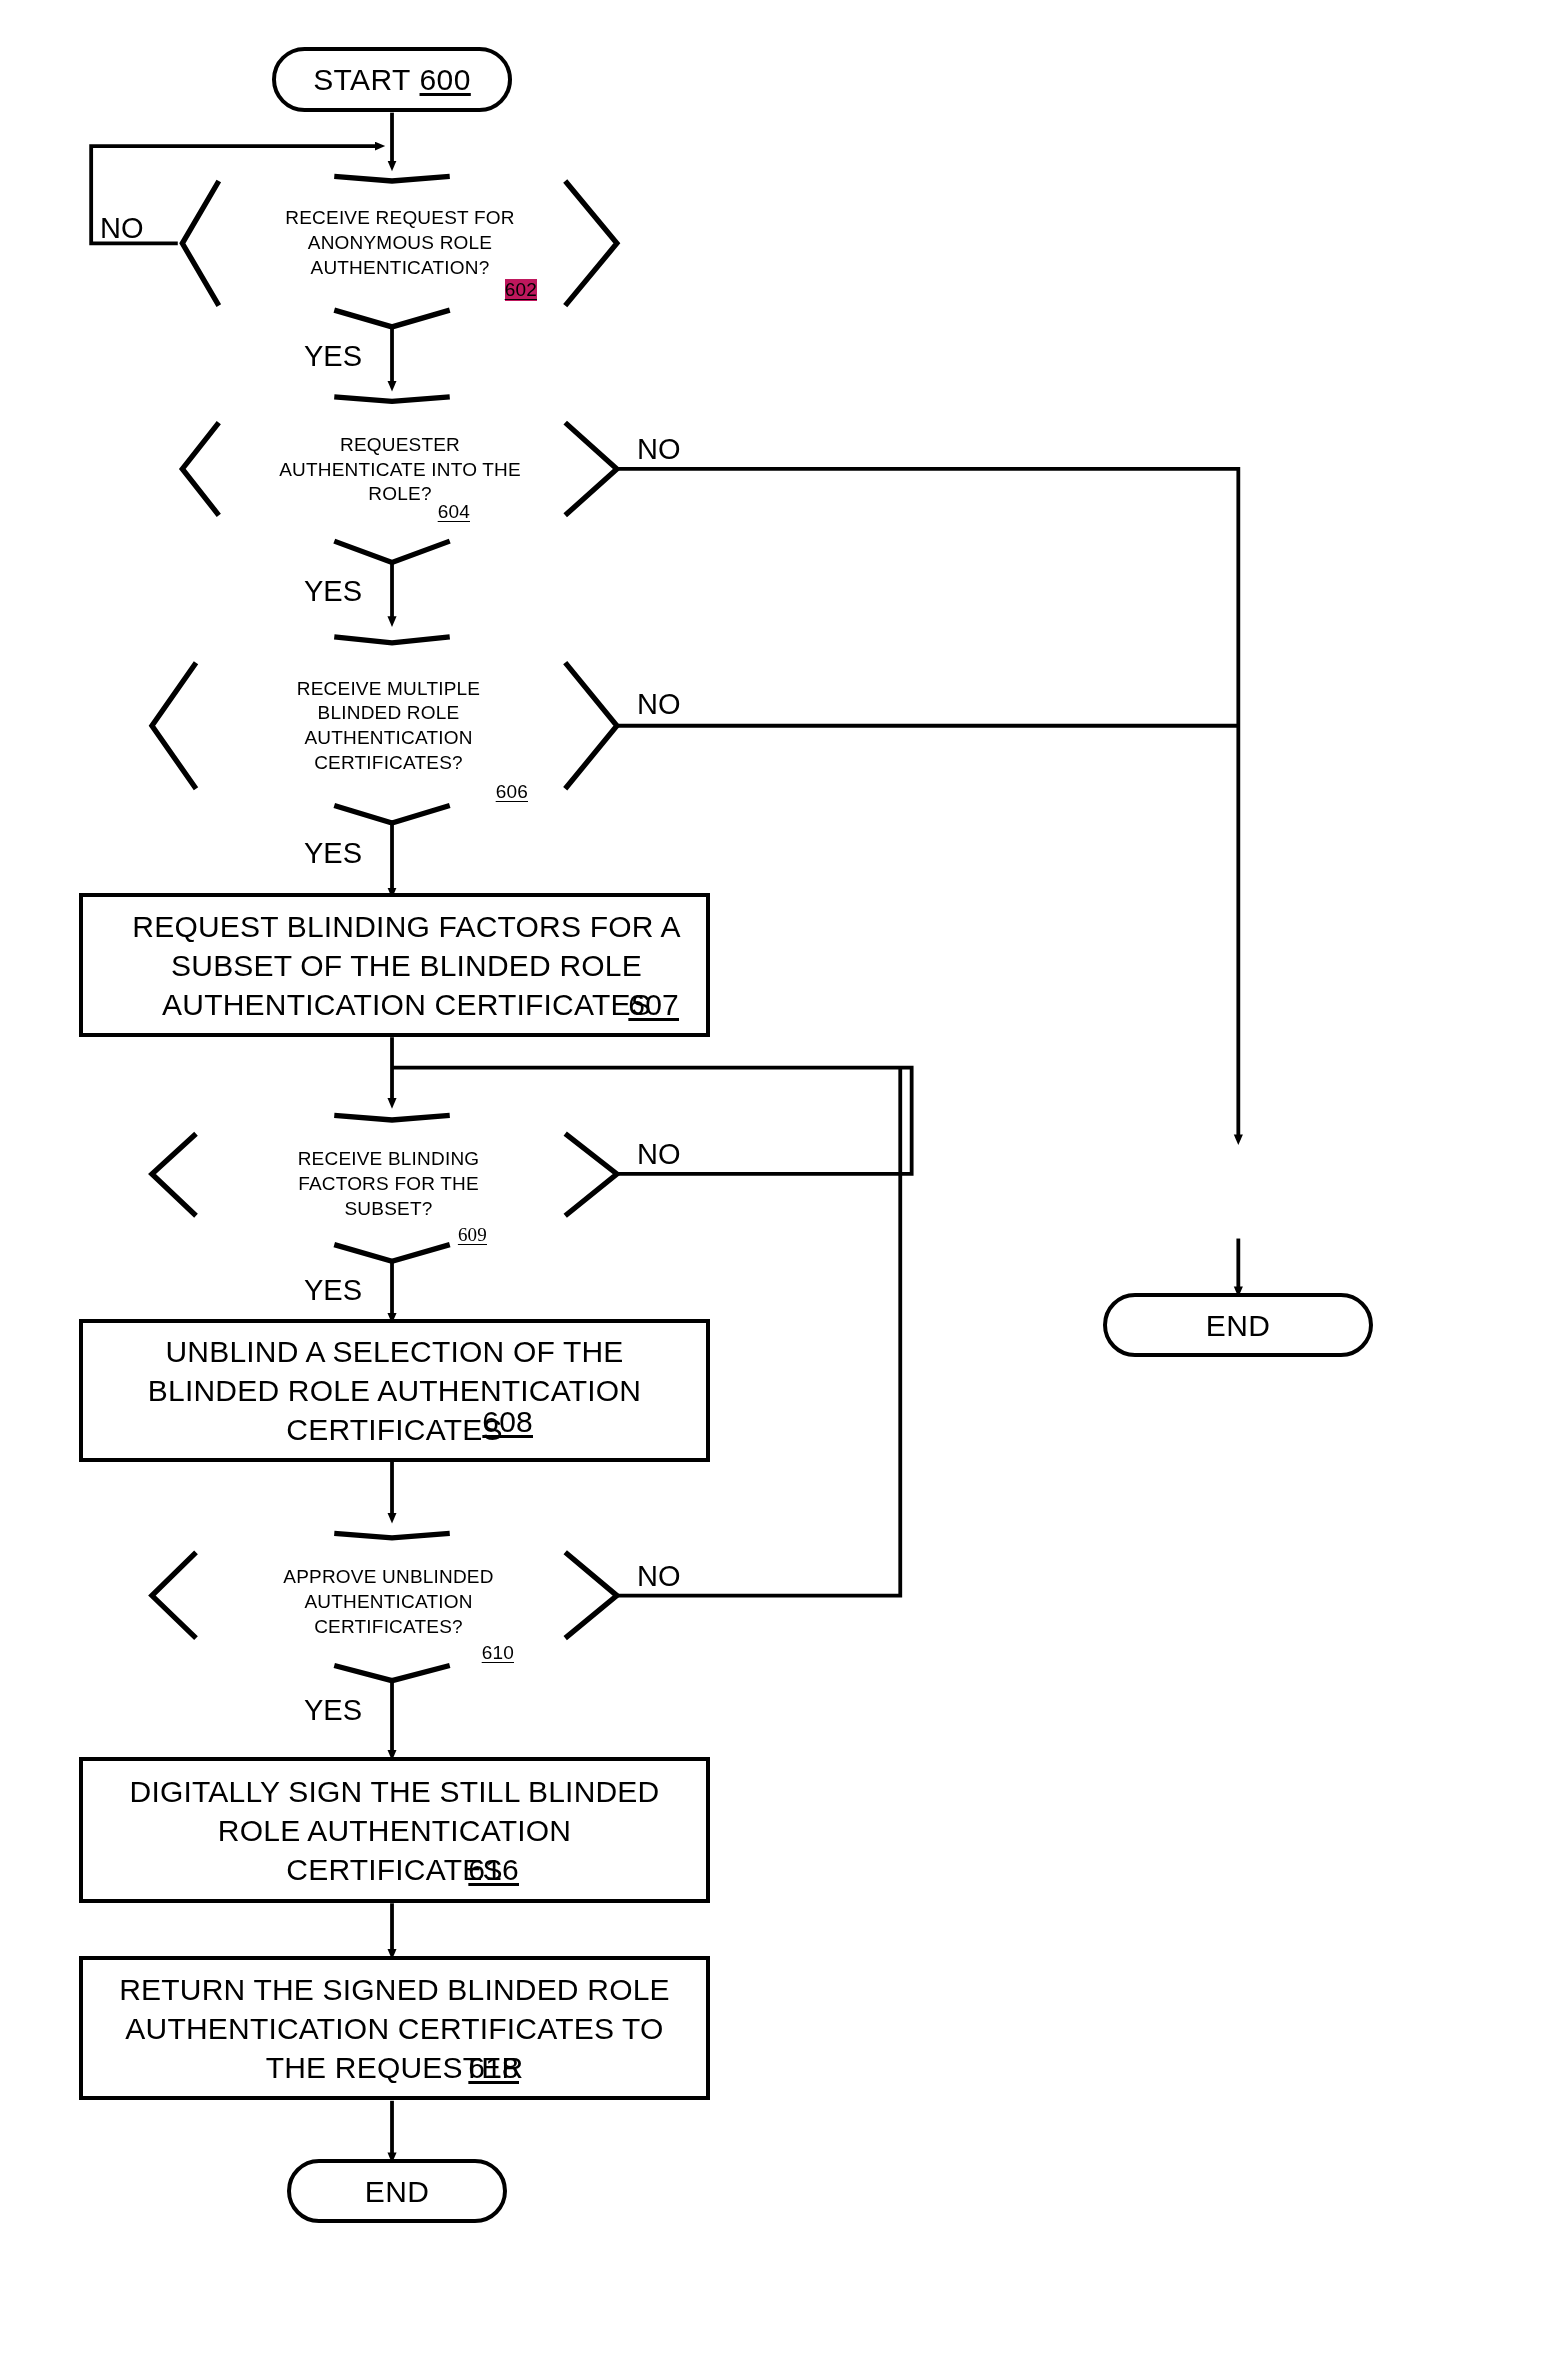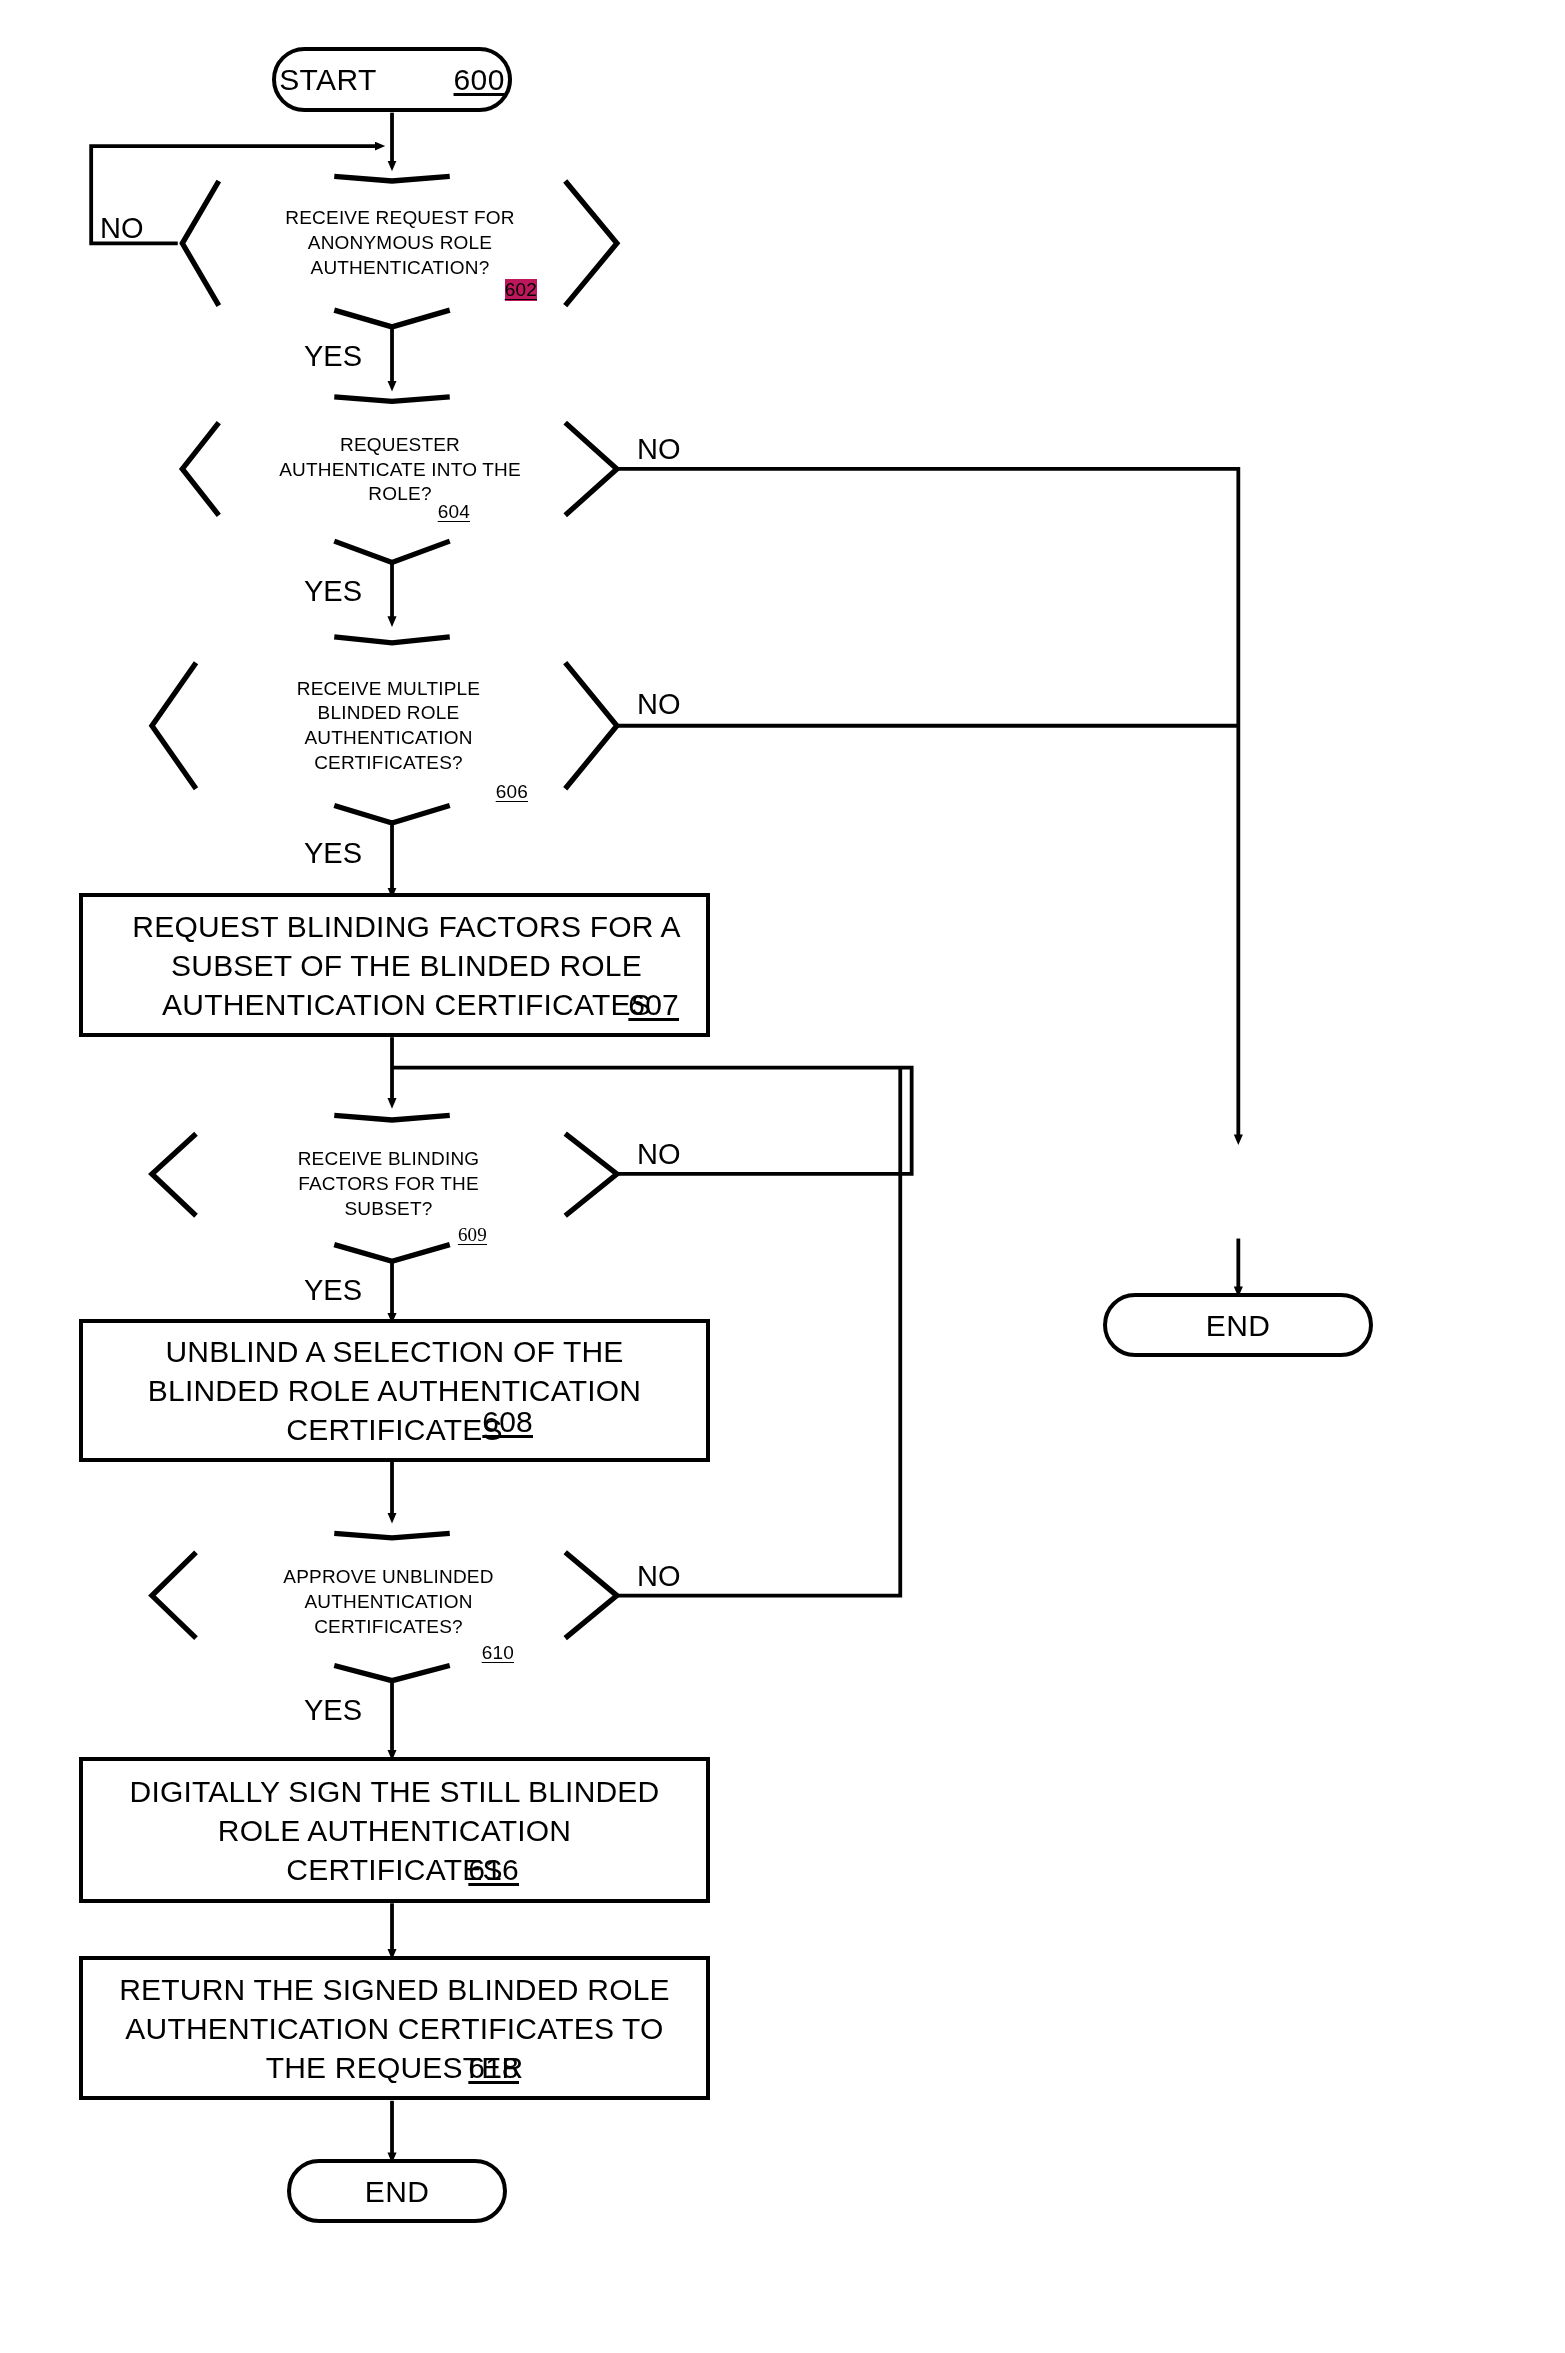--- a/index.html
+++ b/index.html
@@ -147,21 +147,21 @@
       <path d="M 440,1468 L 516,1474 L 592,1468" stroke-width="7"></path>
       <path d="M 440,1638 L 516,1660 L 592,1638" stroke-width="7"></path>
 
       <path d="M 258,2043 L 200,2100 L 258,2156" stroke-width="7"></path>
       <path d="M 744,2043 L 812,2100 L 744,2156" stroke-width="7"></path>
       <path d="M 440,2018 L 516,2024 L 592,2018" stroke-width="7"></path>
       <path d="M 440,2192 L 516,2212 L 592,2192" stroke-width="7"></path>
     </g>
   </svg>
 
-  <div class="node terminal" style="left:272px; top:47px; width:240px; height:65px;gap:34px;">
+  <div class="node terminal" style="left:272px; top:47px; width:240px; height:65px;">
     <span class="txt">START</span>
     <span>&nbsp;</span>
     <span class="ref">600</span>
   </div>
 
   <div class="node decision" style="left:172px; top:175px; width:456px; height:137px;">
     <div>
       <span class="txt">RECEIVE REQUEST FOR
 ANONYMOUS ROLE
 AUTHENTICATION?</span>

